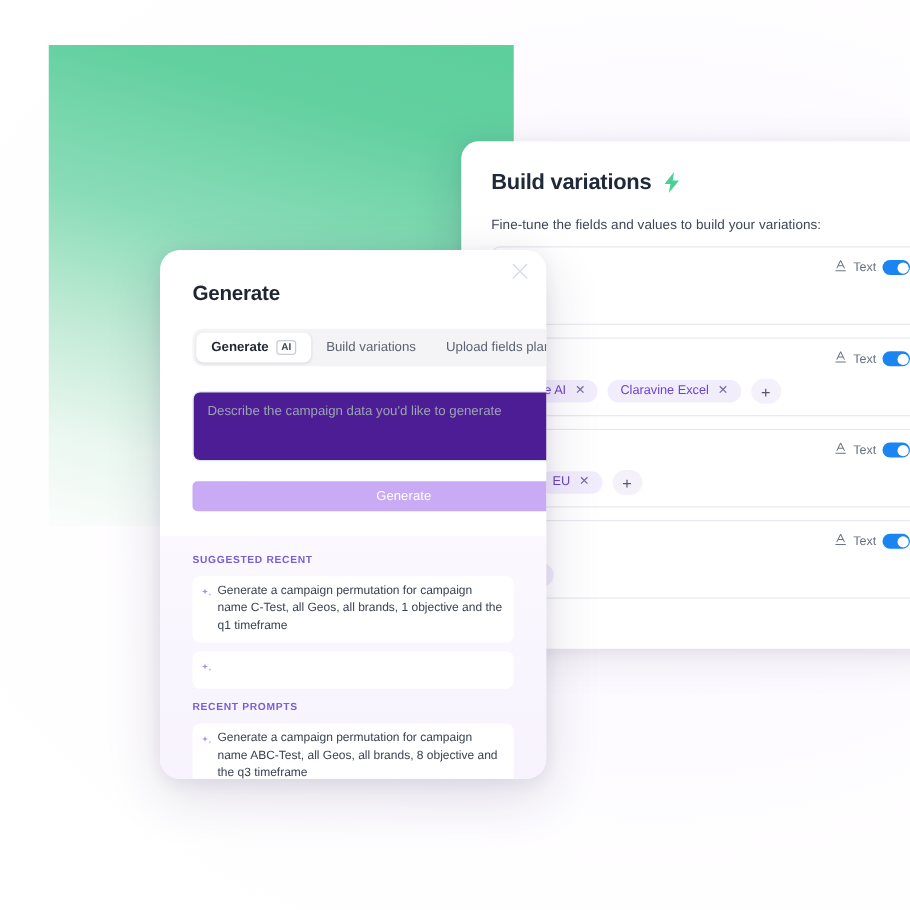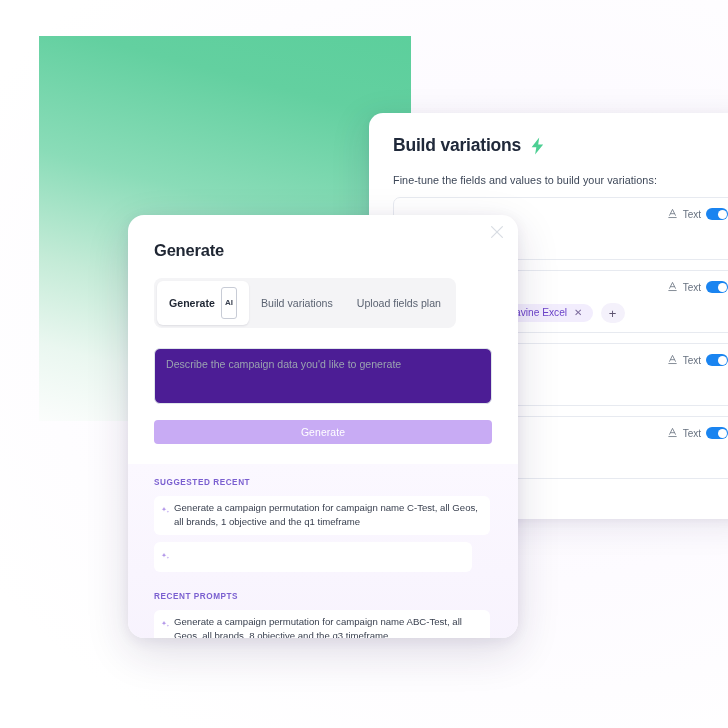--- a/index.html
+++ b/index.html
@@ -154,22 +154,22 @@
     background: #f4f1fb;
     color: #5d5470;
     font-size: 13px;
     line-height: 1;
   }
 
   
   #generate-modal {
     position: absolute;
     left: 128px;
-    top: 215px;
-    width: 390px;
+    top: 200px;
+    width: 309px;
     height: 423px;
     background: #ffffff;
     border-radius: 16px;
     box-shadow: 0 14px 44px rgba(40, 28, 80, 0.14),
                 0 3px 14px rgba(40, 28, 80, 0.07);
     overflow: hidden;
   }
 
   #modal-top {
     padding: 26px 26px 0 26px;
@@ -218,21 +218,21 @@
     color: #1f2633;
     font-weight: 700;
     box-shadow: 0 1px 2px rgba(30,25,60,0.10);
   }
   .ai-badge {
     font-size: 8px;
     font-weight: 700;
     color: #3b4252;
     border: 1px solid #c8ccd6;
     border-radius: 3px;
-    padding: 11px 3px;
+    padding: 1px 3px;
     line-height: 1;
   }
 
   
   #prompt-box {
     width: 338px;
     height: 56px;
     border: 1px solid #dfe6ea;
     border-radius: 6px;
     background: #4c1d95;
@@ -270,21 +270,21 @@
     height: 215px;
   }
 
   .section-label {
     font-size: 8.2px;
     font-weight: 700;
     letter-spacing: 0.55px;
     color: #7a5fd0;
     margin-bottom: 9px;
   }
-  .section-label.second { margin-top: 20px; }
+  .section-label.second { margin-top: 10px; }
 
   .prompt-item {
     display: flex;
     align-items: flex-start;
     gap: 4px;
     background: #ffffff;
     border-radius: 6px;
     padding: 5px 9px 6px 7px;
     margin-bottom: 7px;
     max-width: 336px;

